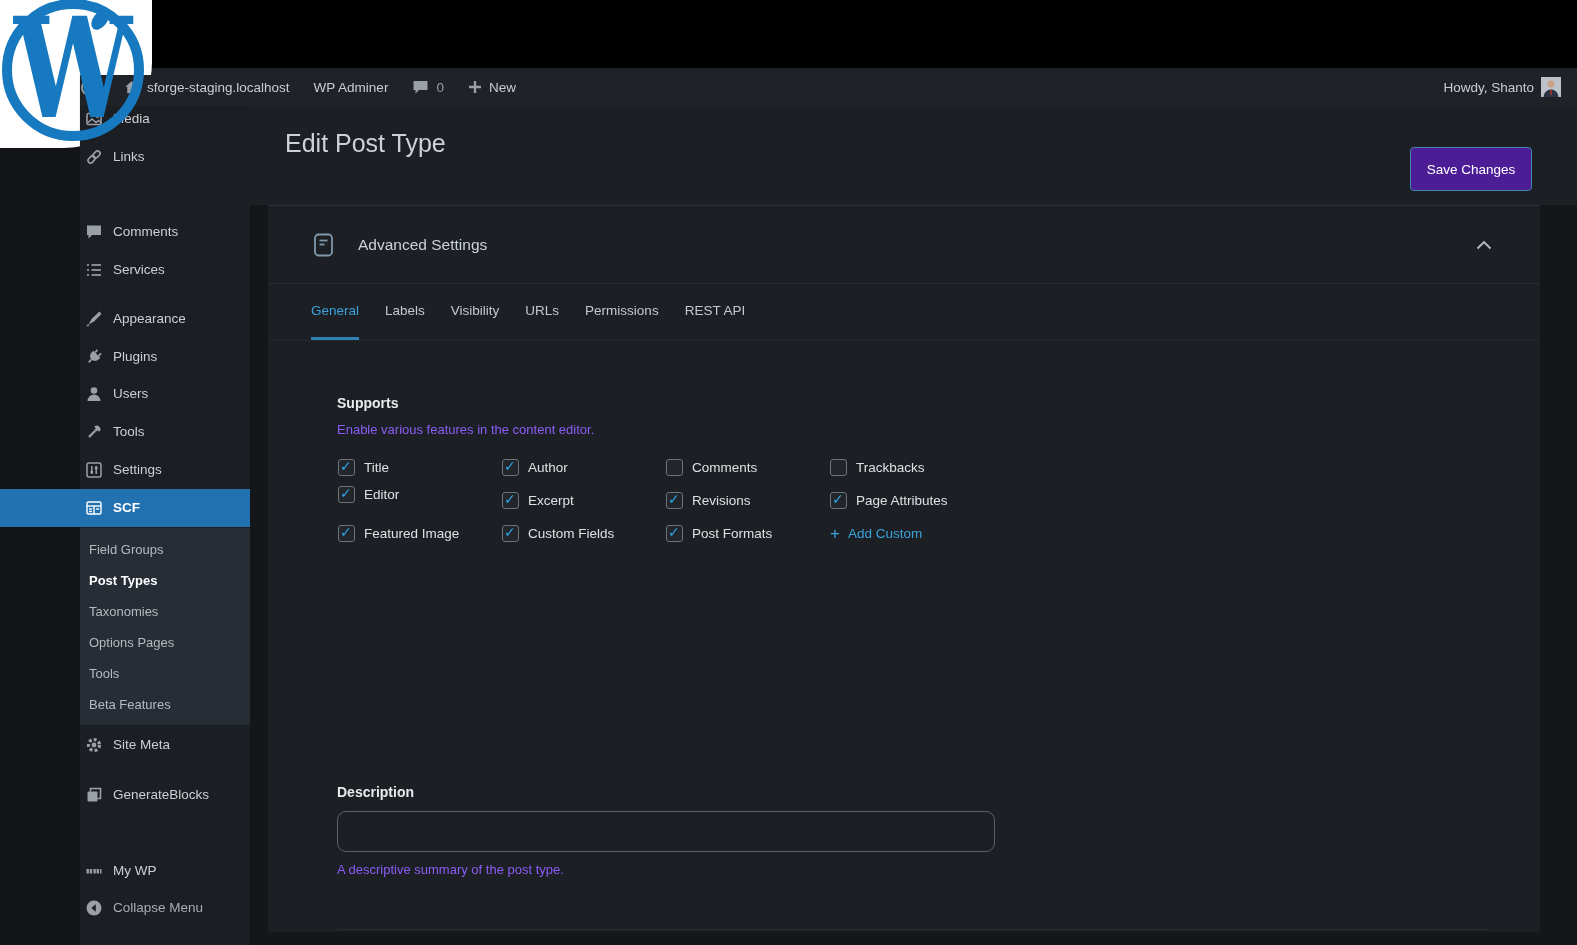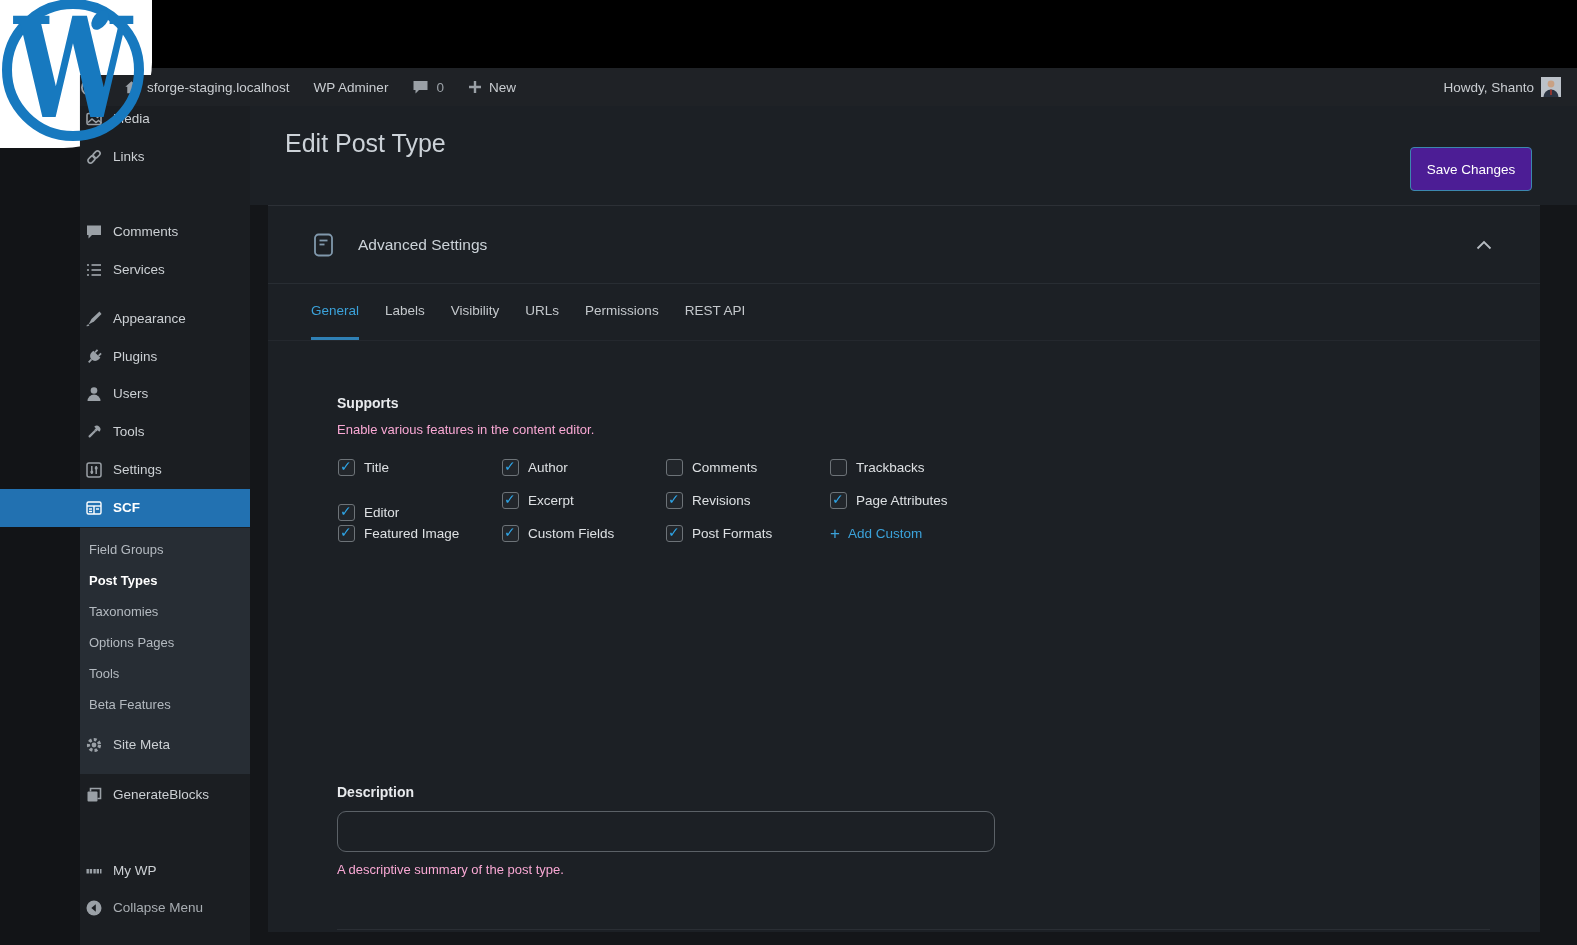--- a/index.html
+++ b/index.html
@@ -20,21 +20,21 @@
 
   
   .sidebar { position:absolute; left:0; top:106px; width:250px; height:839px; background:#1b1e22; }
   .sidebar::before { content:""; position:absolute; left:0; top:0; width:80px; height:100%; background:rgba(0,0,0,.30); }
   .srow { position:absolute; left:0; width:250px; height:38px; color:#ccd0d4; font-size:13.5px; }
   .srow .lbl { position:absolute; left:113px; top:0; line-height:38px; }
   .srow .ic { position:absolute; left:85px; top:10px; width:18px; height:18px; }
   .srow.current-top { background:#2271b1; color:#fff; font-weight:bold; }
   .scf-arrow { position:absolute; right:-9px; top:50%; margin-top:-9px; width:0; height:0;
                border-left:9px solid #2271b1; border-top:9px solid transparent; border-bottom:9px solid transparent; }
-  .submenu { position:absolute; left:80px; top:422px; width:170px; height:246px; background:#272d34; padding-top:6px; }
+  .submenu { position:absolute; left:80px; top:422px; width:170px; height:197px; background:#272d34; padding-top:6px; }
   .subrow { position:relative; height:31px; line-height:31px; padding-left:9px; color:#b4bac0; font-size:13px; }
   .subrow.current { color:#ffffff; font-weight:bold; }
 
   
   .content { position:absolute; left:250px; top:106px; width:1327px; height:839px; background:#141619; }
   .content-header { position:absolute; left:0; top:0; width:1327px; height:99px; background:#1c2025; }
   .page-title { position:absolute; left:35px; top:23px; font-size:25px; color:#ccd2d8; font-weight:400; }
   .save-btn { position:absolute; left:1160px; top:17px; width:122px; height:44px; background:#4c1d95;
               border:1px solid #3c87ae; border-radius:4px; color:#fff; font-size:13.5px;
               display:flex; align-items:center; justify-content:center; cursor:pointer;margin-top:24px; }
@@ -43,21 +43,21 @@
   .card-head { height:78px; border-bottom:1px solid #282d33; display:flex; align-items:center; padding-left:45px; }
   .card-title { margin-left:24px; font-size:15.5px; color:#ccd3d9; }
   .card-chevron { margin-left:auto; margin-right:48px; display:inline-flex; cursor:pointer; }
 
   .tabs { height:57px; border-bottom:1px solid #24282e; display:flex; align-items:stretch; padding-left:43px; gap:26px; }
   .tab { display:flex; align-items:center; font-size:13.5px; color:#c4c8cc; border-bottom:3px solid transparent; cursor:pointer; }
   .tab.active { color:#3ba2da; border-bottom-color:#2f80b5; }
 
   .card-body { position:relative; }
   .sec-heading { position:absolute; font-size:14px; font-weight:bold; color:#e8eaed; }
-  .sec-help { position:absolute; font-size:13px; color:#f9a8d4; }
+  .sec-help { position:absolute; font-size:13px; color:#8b5cf6; }
 
   .cb-cell { position:absolute; display:flex; align-items:center; gap:9px; height:18px; }
   .cb { width:17px; height:17px; border:1px solid #6d7378; border-radius:3px; background:#22262b; position:relative; cursor:pointer; flex:0 0 auto; }
   .cb.checked::after { content:"\2713"; position:absolute; left:1px; top:-2px; font-size:14px; font-weight:bold; color:#2ea4e6; }
   .cb-label { font-size:13.5px; color:#dde0e3; }
   .add-custom { position:absolute; display:flex; align-items:center; gap:8px; color:#3ba2da; font-size:13.5px; cursor:pointer; height:18px; }
   .add-custom .plus { font-size:17px; line-height:1; }
 
   .desc-input { position:absolute; left:69px; top:470px; width:658px; height:41px; background:transparent;
                 border:1px solid #5b6167; border-radius:9px; color:#dde0e3; font-size:13.5px; padding:0 12px; outline:none; }
@@ -306,21 +306,21 @@
         </div>
         <div class="cb-cell" style="left:398px; top:117px;">
           <span class="cb"></span>
           <span class="cb-label">Comments</span>
         </div>
         <div class="cb-cell" style="left:562px; top:117px;">
           <span class="cb"></span>
           <span class="cb-label">Trackbacks</span>
         </div>
 
-        <div class="cb-cell" style="left:70px; top:162px;">
+        <div class="cb-cell" style="left:70px; top:144px;">
           <span class="cb checked"></span>
           <span class="cb-label">Editor</span>
         </div>
         <div class="cb-cell" style="left:234px; top:150px;">
           <span class="cb checked"></span>
           <span class="cb-label">Excerpt</span>
         </div>
         <div class="cb-cell" style="left:398px; top:150px;">
           <span class="cb checked"></span>
           <span class="cb-label">Revisions</span>

